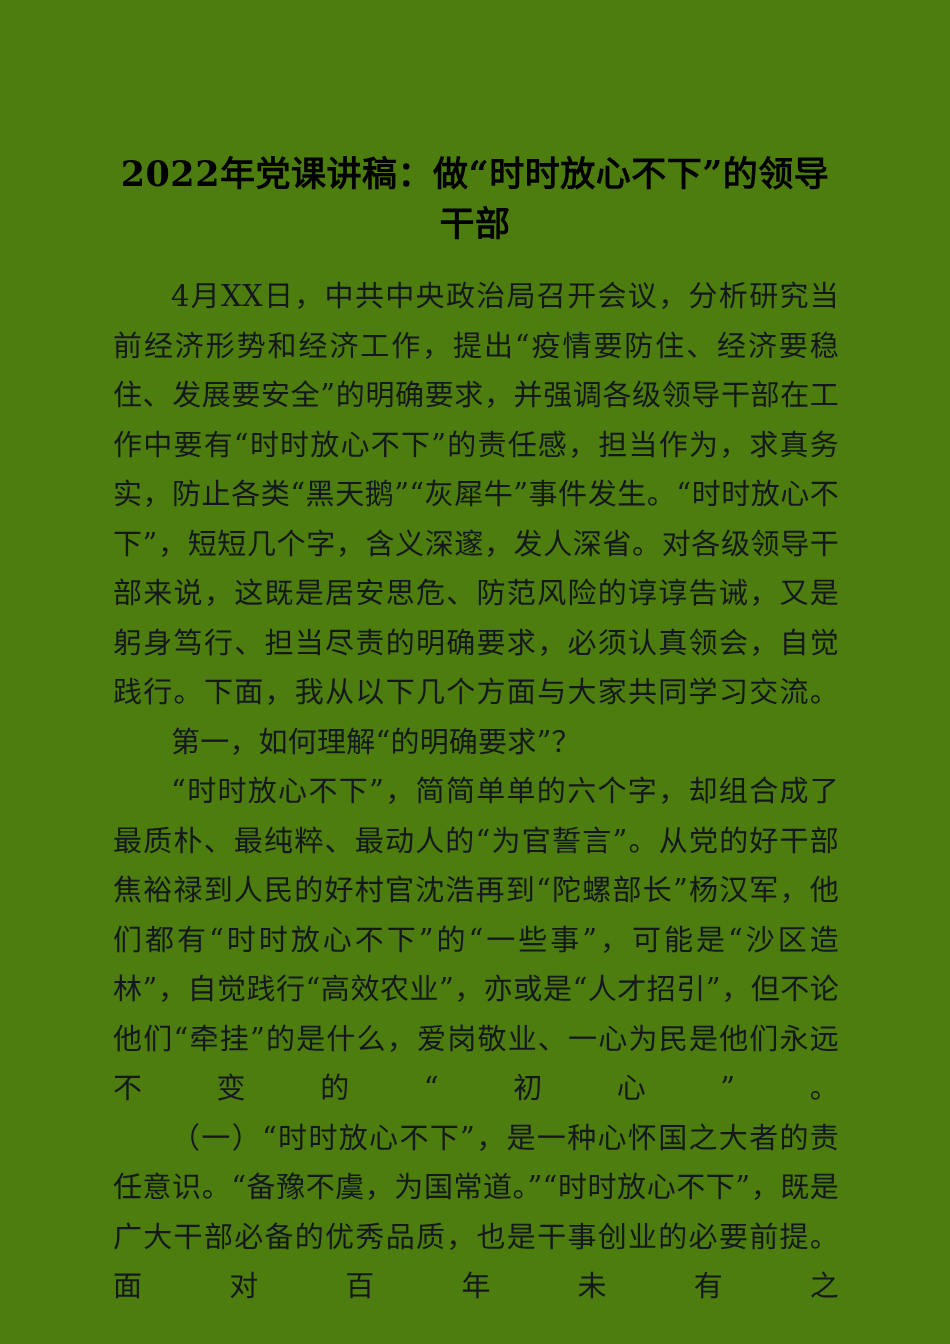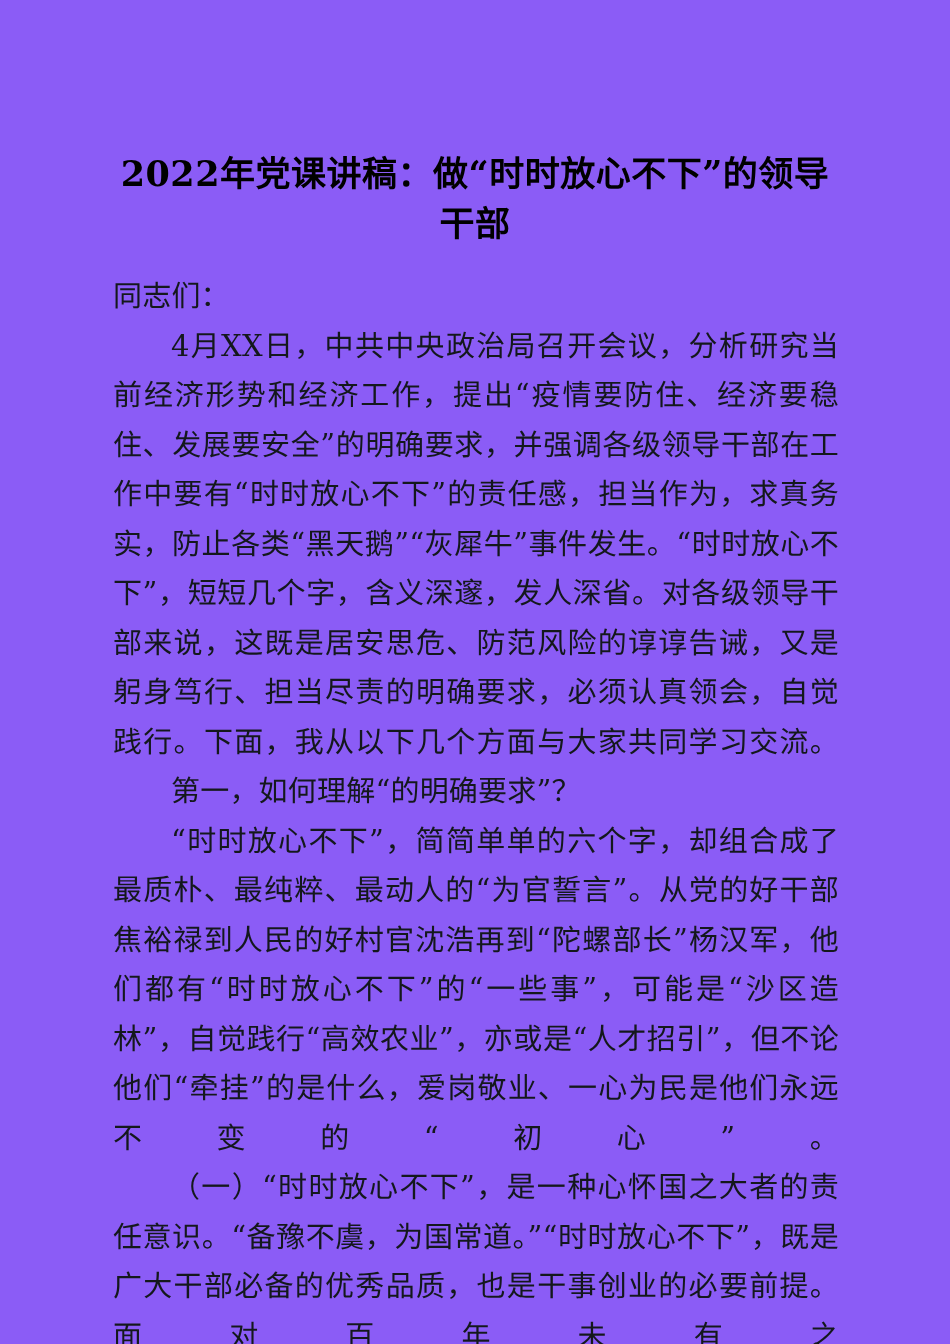--- a/index.html
+++ b/index.html
@@ -6,21 +6,21 @@
   html, body {
     margin: 0;
     padding: 0;
     background: #ffffff;
   }
   .page {
     position: relative;
     width: 950px;
     height: 1344px;
     margin: 0 auto;
-    background: #8b5cf6;
+    background: #4d7c0f;
     overflow: hidden;
     box-sizing: border-box;
   }
 
   
   .doc-title {
     position: absolute;
     left: 113px;
     top: 126px;
     width: 724px;
@@ -67,21 +67,20 @@
 </style>
 </head>
 <body>
 
 <div class="page">
 
   <h1 class="doc-title">2022年党课讲稿：做“时时放心不下”的领导干部</h1>
 
   <div class="body-block">
 
-    <p class="para flush">同志们：</p>
 
     <p class="para indent full-just">4月XX日，中共中央政治局召开会议，分析研究当前经济形势和经济工作，提出“疫情要防住、经济要稳住、发展要安全”的明确要求，并强调各级领导干部在工作中要有“时时放心不下”的责任感，担当作为，求真务实，防止各类“黑天鹅”“灰犀牛”事件发生。“时时放心不下”，短短几个字，含义深邃，发人深省。对各级领导干部来说，这既是居安思危、防范风险的谆谆告诫，又是躬身笃行、担当尽责的明确要求，必须认真领会，自觉践行。下面，我从以下几个方面与大家共同学习交流。</p>
 
     <p class="para indent">第一，如何理解“的明确要求”？</p>
 
     <p class="para indent full-just">“时时放心不下”，简简单单的六个字，却组合成了最质朴、最纯粹、最动人的“为官誓言”。从党的好干部焦裕禄到人民的好村官沈浩再到“陀螺部长”杨汉军，他们都有“时时放心不下”的“一些事”，可能是“沙区造林”，自觉践行“高效农业”，亦或是“人才招引”，但不论他们“牵挂”的是什么，爱岗敬业、一心为民是他们永远不变的“初心”。</p>
 
     <p class="para indent full-just">（一）“时时放心不下”，是一种心怀国之大者的责任意识。“备豫不虞，为国常道。”“时时放心不下”，既是广大干部必备的优秀品质，也是干事创业的必要前提。面对百年未有之</p>
 
   </div>

